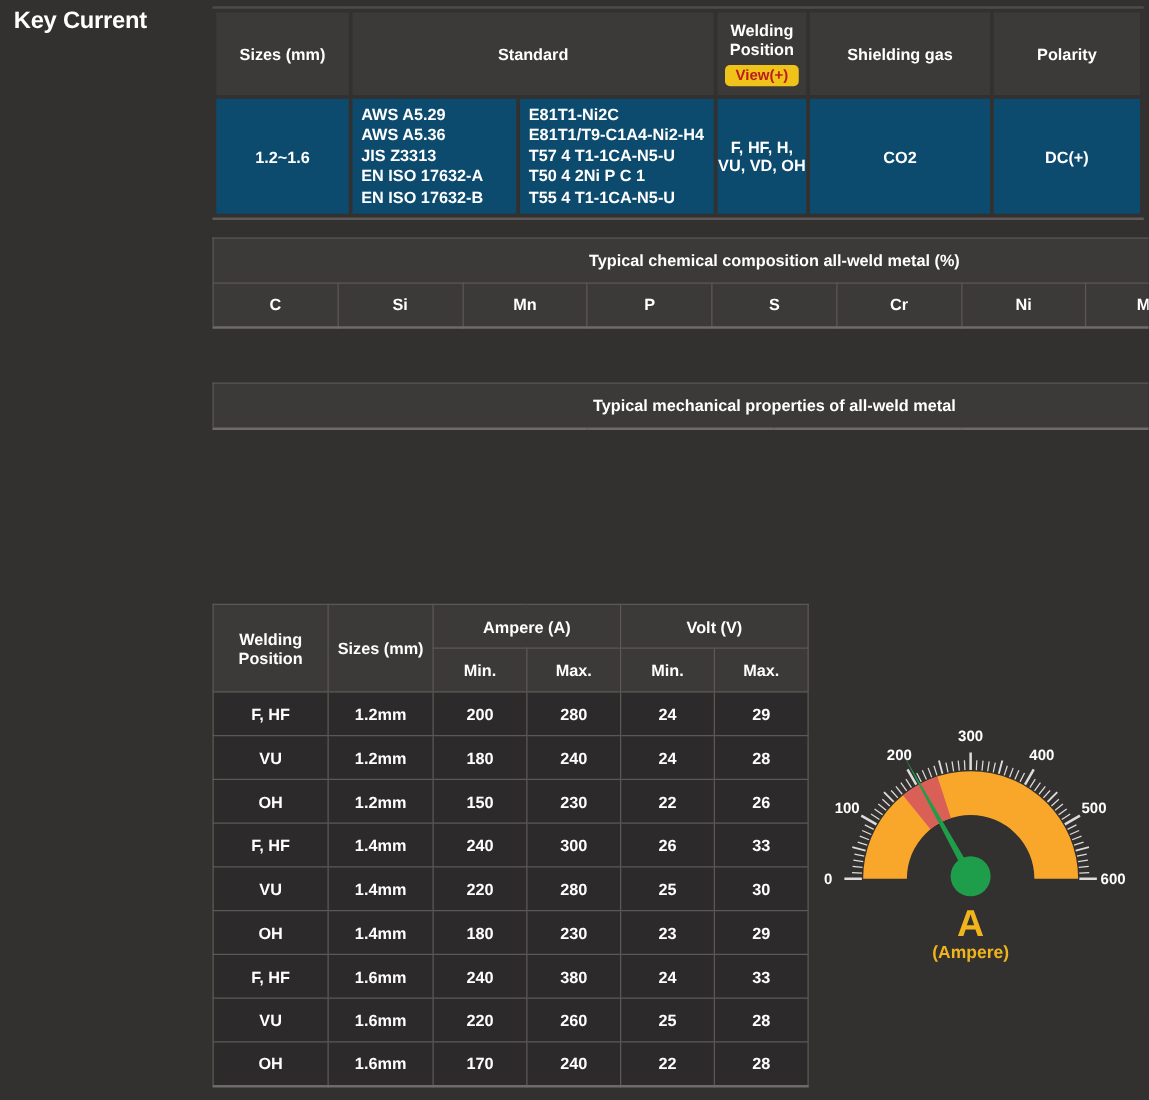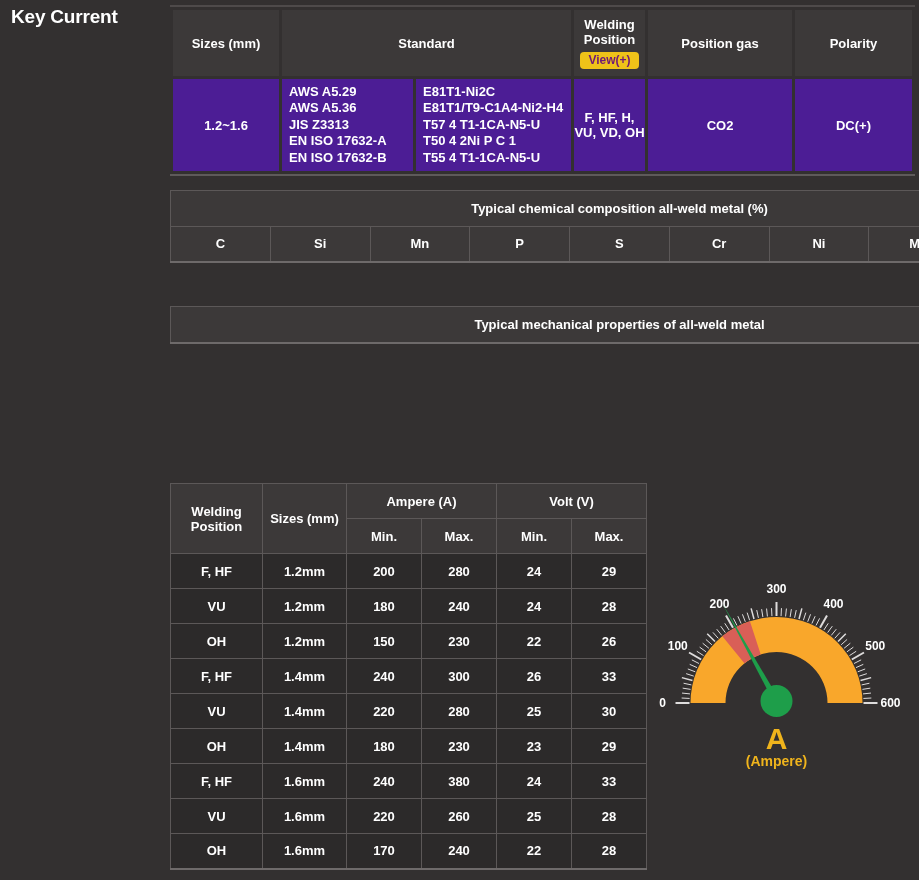--- a/index.html
+++ b/index.html
@@ -17,25 +17,25 @@
 
   
   .kf-wrap { position:absolute; left:170px; top:5px; width:745px;
     border-top:2px solid #4e4a4a; border-bottom:2px solid #5e5a5a; }
   table.kf { width:100%; border-collapse:separate; border-spacing:3px; table-layout:fixed; }
   table.kf th, table.kf td {
     font-size:13px; font-weight:700; text-align:center; vertical-align:middle;
     color:#fff;
   }
   table.kf th { background:#3c3939; height:66px; }
-  table.kf td { background:#4c1d95; height:92px; }
+  table.kf td { background:#0c4a6e; height:92px; }
   table.kf td.list { text-align:left; padding-left:7px; line-height:16.5px; }
 
   .view-badge {
-    display:inline-block; margin-top:5px; background:#efc319; color:#701a75;
+    display:inline-block; margin-top:5px; background:#efc319; color:#b91c1c;
     font-size:12px; font-weight:700; padding:1px 8px 2px; border-radius:4px; cursor:pointer;
   }
 
   
   table.grid { border-collapse:collapse; table-layout:fixed; position:absolute; }
   table.grid th, table.grid td {
     border:1px solid #5c5858; font-size:13px; font-weight:700;
     text-align:center; vertical-align:middle; color:#fff;
   }
   table.grid th { background:#3c3939; }
@@ -76,21 +76,21 @@
           <col style="width:117px">
       </colgroup>
       <tbody>
           <tr>
         <th>Sizes (mm)</th>
         <th colspan="2">Standard</th>
         <th>
           <div>Welding Position</div>
           <span class="view-badge">View(+)</span>
         </th>
-        <th>Position gas</th>
+        <th>Shielding gas</th>
         <th>Polarity</th>
       </tr>
       <tr>
         <td>1.2~1.6</td>
         <td class="list">
           <div>AWS A5.29</div>
           <div>AWS A5.36</div>
           <div>JIS Z3313</div>
           <div>EN ISO 17632-A</div>
           <div>EN ISO 17632-B</div>

